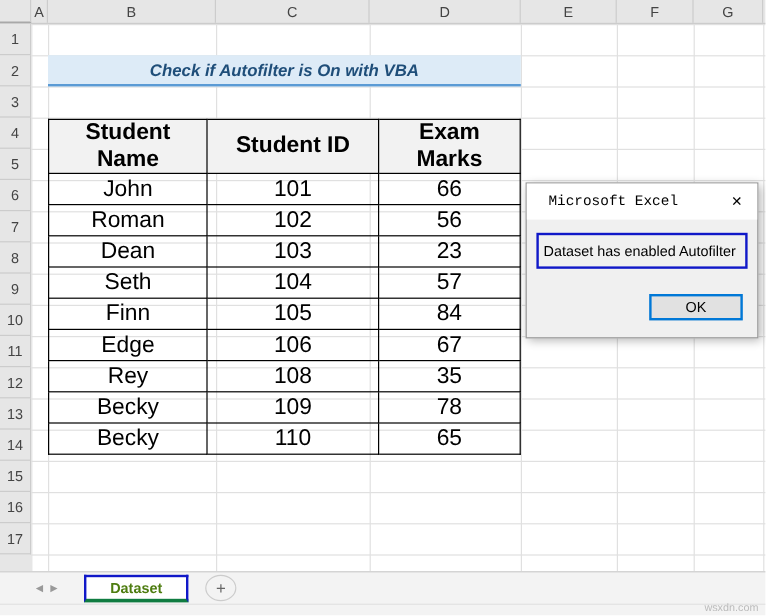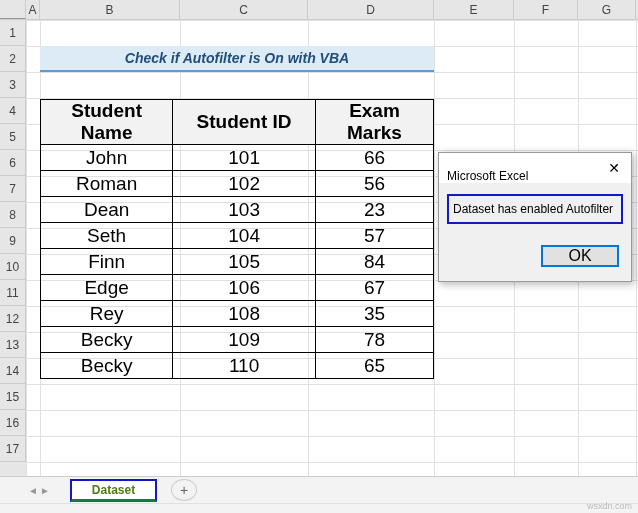--- a/index.html
+++ b/index.html
@@ -110,25 +110,26 @@
       top: 152px;
       left: 438px;
       width: 194px;
       background: #f0f0f0;
       border: 1px solid #999;
       box-shadow: 2px 2px 8px rgba(0,0,0,0.3);
     }
     .dialog-title {
       height: 30px;
       display: flex;
-      align-items: flex-end;
-      padding: 0 8px;
+      align-items: center;
+      padding: 0 18px;
       font-size: 12px;
       background: #fff;
       position: relative;
+      font-family: Liberation Mono, monospace;
     }
     .dialog-close {
       position: absolute;
       right: 6px;
       top: 4px;
       width: 22px;
       height: 22px;
       display: flex;
       align-items: center;
       justify-content: center;
@@ -146,21 +147,21 @@
     }
     .dialog-footer {
       padding: 10px 12px 14px;
       text-align: right;
     }
     .ok-btn {
       width: 78px;
       height: 22px;
       background: #e1e1e1;
       border: 2px solid #0078d7;
-      font-size: 16px;
+      font-size: 12px;
       cursor: pointer;
     }
     
     
     .tab-strip {
       position: absolute;
       bottom: 10px;
       left: 0;
       right: 0;
       height: 27px;

